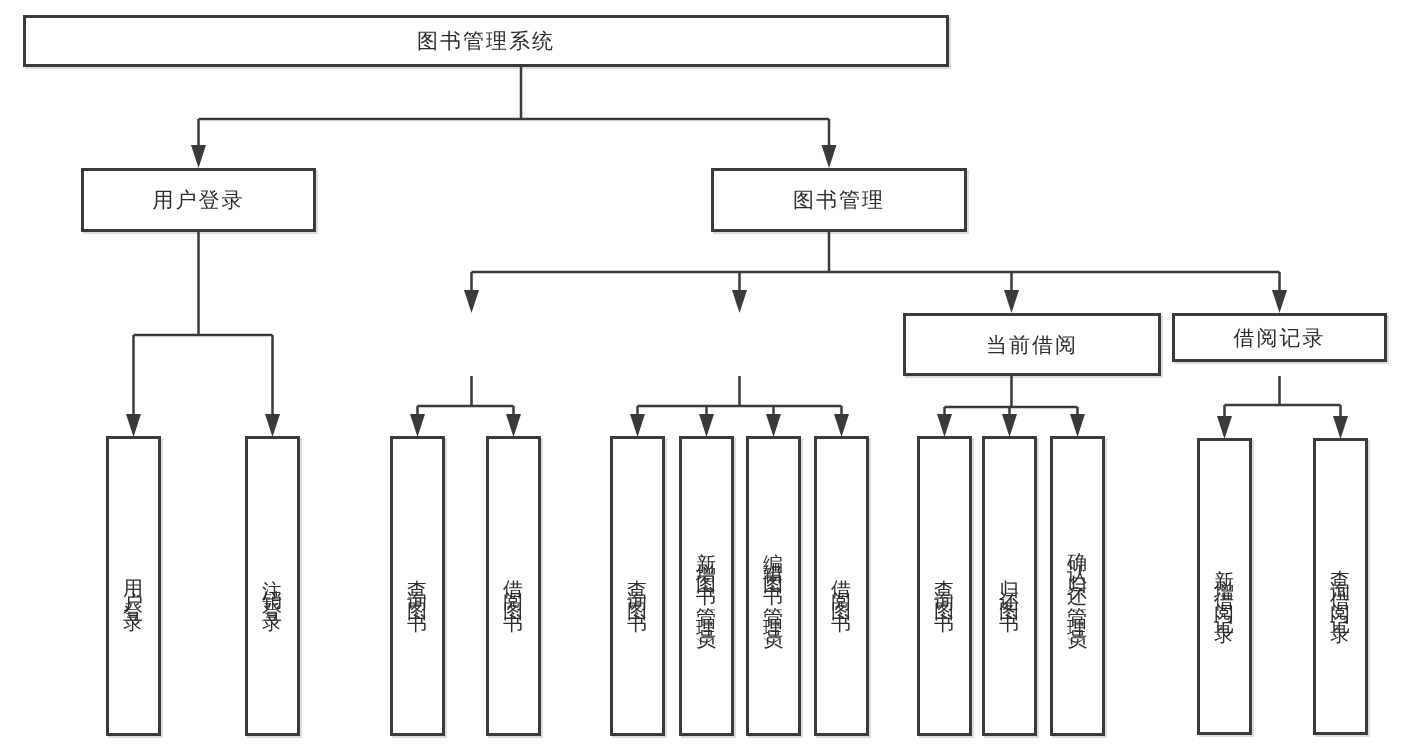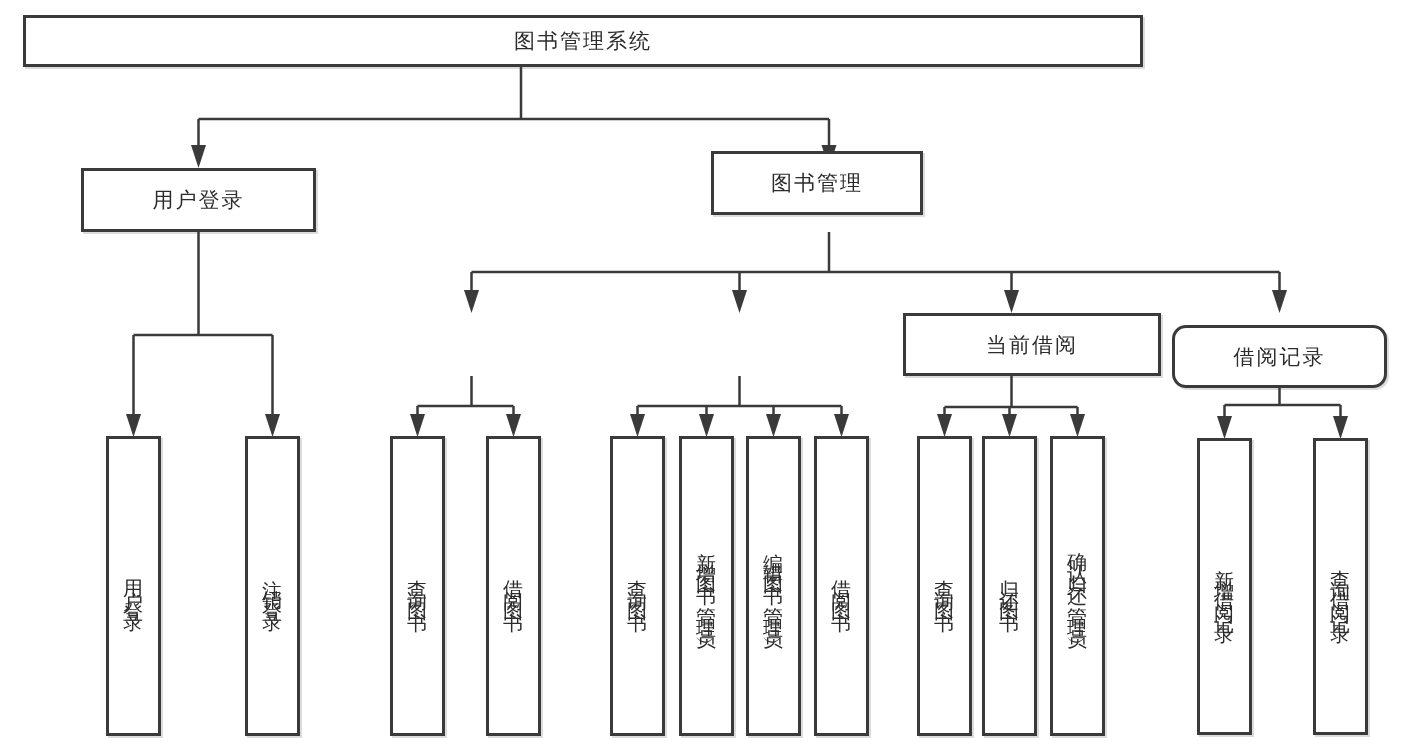--- a/index.html
+++ b/index.html
@@ -65,27 +65,27 @@
       <polygon points="766,414 781,414 773.5,437"></polygon>
       <polygon points="834,414 849,414 841.5,437"></polygon>
       <polygon points="937,414 952,414 944.5,437"></polygon>
       <polygon points="1002,414 1017,414 1009.5,437"></polygon>
       <polygon points="1070,414 1085,414 1077.5,437"></polygon>
       <polygon points="1217,416 1232,416 1224.5,439"></polygon>
       <polygon points="1333,416 1348,416 1340.5,439"></polygon>
     </g>
   </svg>
 
-  <div class="box hbox" style="left:23px;top:15px;width:1120px;height:52px;">图书管理系统</div>
+  <div class="box hbox" style="left:23px;top:15px;width:926px;height:52px;">图书管理系统</div>
 
   <div class="box hbox" style="left:81px;top:168px;width:235px;height:64px;">用户登录</div>
-  <div class="box hbox" style="left:711px;top:151px;width:212px;height:64px;">图书管理</div>
+  <div class="box hbox" style="left:711px;top:168px;width:256px;height:64px;">图书管理</div>
 
   <div class="box hbox" style="left:903px;top:313px;width:258px;height:63px;text-align:center;">当前借阅</div>
-  <div class="box hbox" style="left:1172px;top:325px;width:215px;height:63px;border-radius:14px;">借阅记录</div>
+  <div class="box hbox" style="left:1172px;top:313px;width:215px;height:49px;">借阅记录</div>
 
   <div class="box vbox" style="left:106px;top:436px;width:55px;height:300px;">
     <span>用户登录</span>
   </div>
   <div class="box vbox" style="left:245px;top:436px;width:55px;height:300px;">
     <span>注销登录</span>
   </div>
 
   <div class="box vbox" style="left:390px;top:436px;width:55px;height:300px;">
     <span>查询图书</span>

